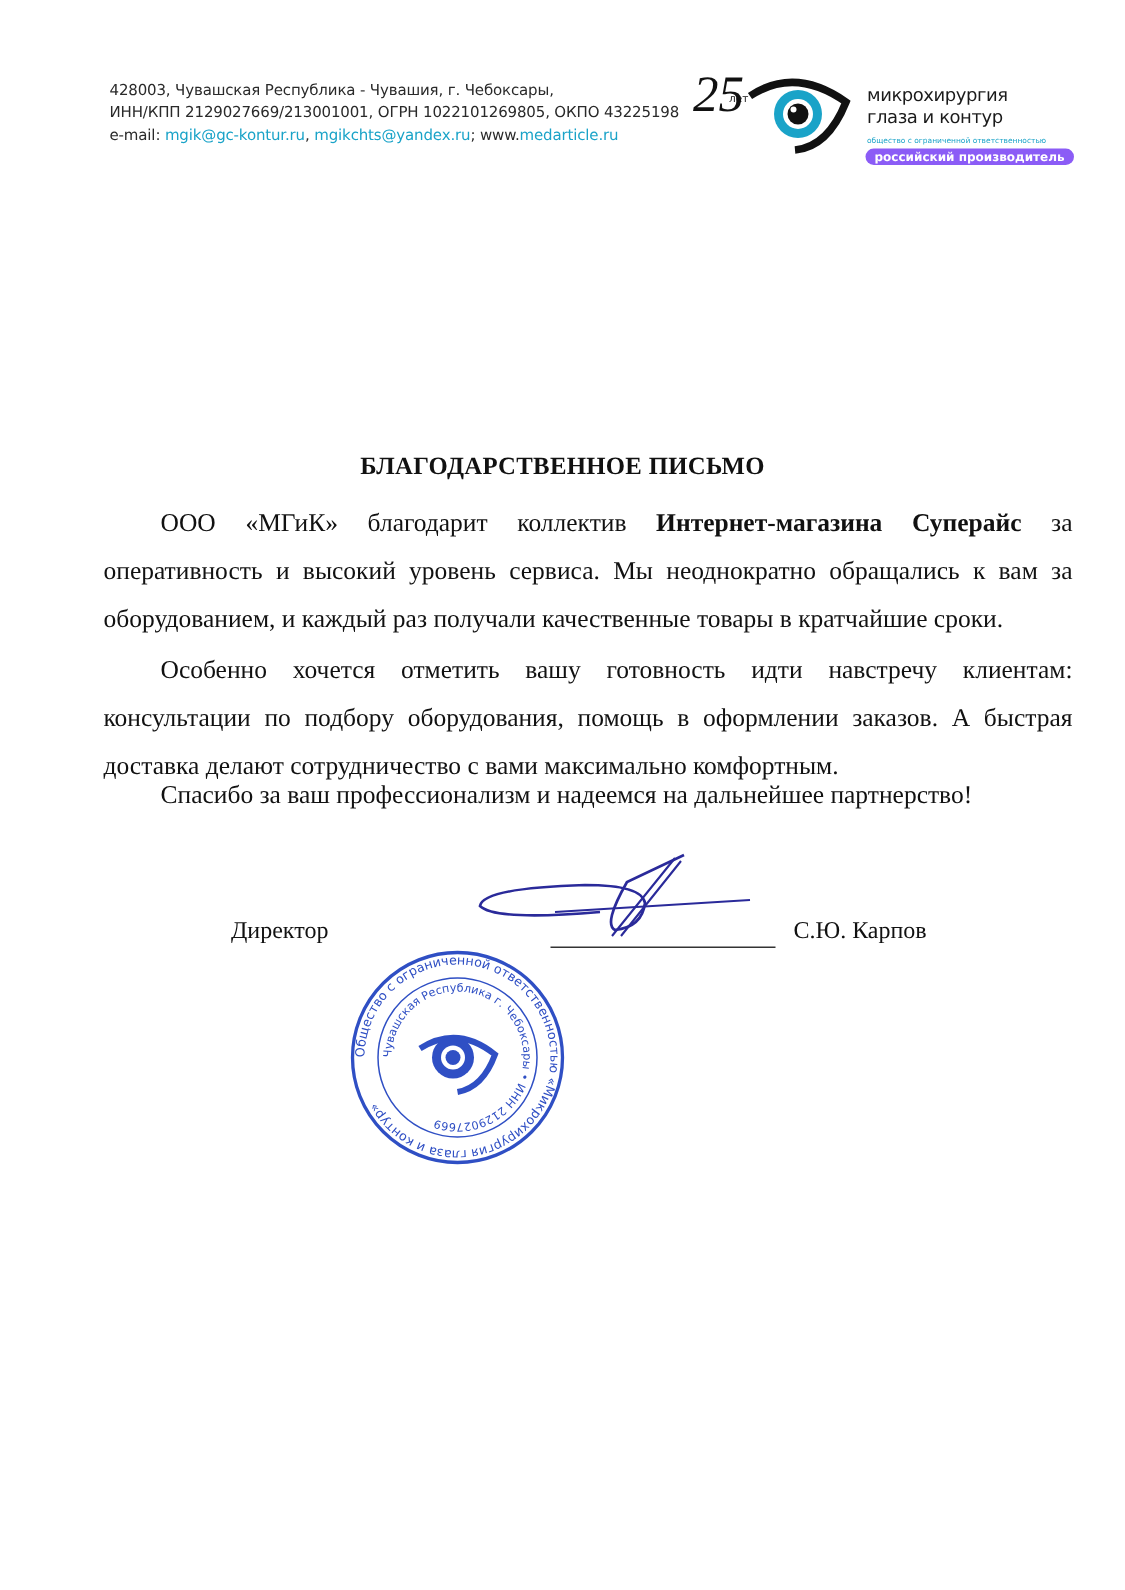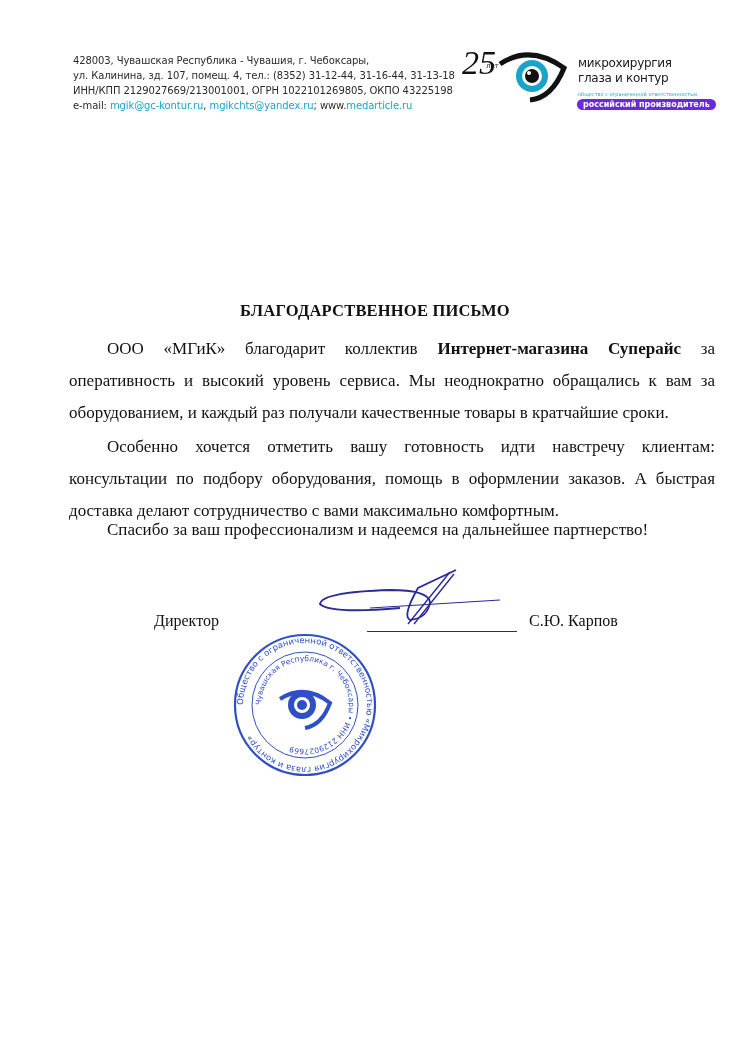--- a/index.html
+++ b/index.html
@@ -16,21 +16,21 @@
     position:absolute; left:118px; top:18px;
     font-family:"DejaVu Sans", sans-serif; font-size:12px; line-height:15px; color:#1a1a1a;
     letter-spacing:-0.3px;
   }
   .logo-sub {
     position:absolute; left:118px; top:53px; font-family:"DejaVu Sans", sans-serif;
     font-size:5px; color:#1aa3c8; white-space:nowrap;
   }
   .logo-badge {
     position:absolute; left:117px; top:61px; padding:1px 6px; border-radius:6px;
-    background:#6d28d9; color:#fff; font-family:"DejaVu Sans", sans-serif;
+    background:#8b5cf6; color:#fff; font-family:"DejaVu Sans", sans-serif;
     font-size:8px; font-weight:bold; white-space:nowrap;
   }
   .doc-title {
     position:absolute; left:0; width:750px; top:301px; text-align:center;
     font-family:"Liberation Serif", serif; font-weight:bold; font-size:16.5px; letter-spacing:0.2px;
   }
   .body-text {
     position:absolute; left:69px; width:646px;
     font-family:"Liberation Serif", serif; font-size:17px; line-height:32px; text-align:justify;
   }
@@ -44,21 +44,20 @@
   .sig-name { left:529px; }
   .sig-line { position:absolute; left:367px; top:631px; width:150px; height:1px; background:#333; }
   .signature { position:absolute; left:310px; top:568px; width:200px; height:70px; }
   .stamp { position:absolute; left:230px; top:633px; width:150px; height:145px; }
 </style>
 </head>
 <body>
 
 <div class="header-addr">
   <div class="line">428003, Чувашская Республика - Чувашия, г. Чебоксары,</div>
-  <div class="line">ул. Калинина, зд. 107, помещ. 4, тел.: (8352) 31-12-44, 31-16-44, 31-13-18</div>
   <div class="line">ИНН/КПП 2129027669/213001001, ОГРН 1022101269805, ОКПО 43225198</div>
   <div class="line">
     <span>e-mail: </span><span class="link">mgik@gc-kontur.ru</span><span>, </span><span class="link">mgikchts@yandex.ru</span><span>; www.</span><span class="link">medarticle.ru</span>
   </div>
 </div>
 
 <div class="logo">
   <svg width="118" height="78" viewBox="0 0 118 78">
     <text x="2" y="36" font-family="Liberation Serif, serif" font-style="italic" font-size="34" fill="#111">25</text>
     <text x="26" y="30" font-family="DejaVu Sans, sans-serif" font-size="7" fill="#111">лет</text>

